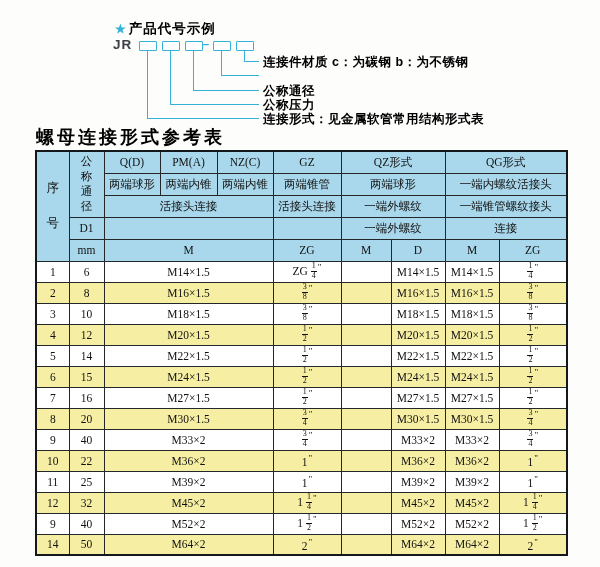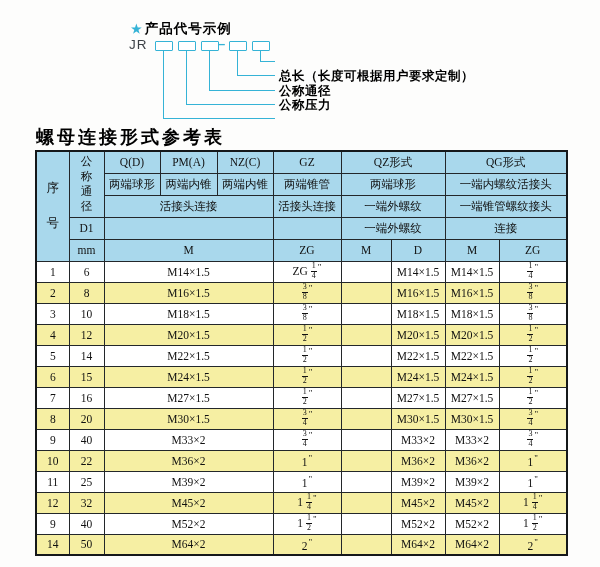--- a/index.html
+++ b/index.html
@@ -1,24 +1,24 @@
 <!DOCTYPE html>
 <html style="--accent: #35b3d6; --hblue: #a9d8ec; --yellow: #f6efa3;"><head>
 <meta charset="utf-8">
 <style>
   html,body{margin:0;padding:0}
   body{
     width:600px;height:567px;position:relative;background:#fdfdfc;
     font-family:"Liberation Sans",sans-serif;color:#000;overflow:hidden;
   }
   
-  .diagram{position:absolute;left:16px;top:0;width:496px;height:125px}
+  .diagram{position:absolute;left:0;top:0;width:496px;height:125px}
   .diagram-title{position:absolute;left:115px;top:20px;font-size:13.5px;font-weight:bold;letter-spacing:1px}
   .star{color:var(--accent,#35b3d6);margin-right:2px;font-size:12px}
-  .jr{position:absolute;left:113px;top:37px;font-size:13.5px;font-weight:normal;color:#3c4146;letter-spacing:1px}
+  .jr{position:absolute;left:113px;top:37px;font-size:13.5px;font-weight:bold;color:#3c4146;letter-spacing:1px}
   .code-box{position:absolute;top:41px;width:16px;height:8px;border:1.6px solid var(--accent,#35b3d6);background:#fff;border-radius:1px}
   .dash-sep{position:absolute;top:36px;left:202px;color:var(--accent,#35b3d6);font-weight:bold;font-size:13px}
   .conn{position:absolute;border-left:1.6px solid var(--accent,#35b3d6);border-bottom:1.6px solid var(--accent,#35b3d6)}
   .dg-label{position:absolute;left:263px;font-size:12.5px;font-weight:bold;white-space:nowrap;letter-spacing:0.5px}
   
   .tbl-title{position:absolute;left:36px;top:125px;font-size:18px;font-weight:bold;
     font-family:Liberation Mono, monospace;letter-spacing:3px}
   
   table{position:absolute;left:35px;top:150px;width:531px;border-collapse:collapse;table-layout:fixed;
     border:2px solid #15181a;font-family:"Liberation Serif",serif}
@@ -51,23 +51,24 @@
   <span class="dash-sep">–</span>
   <span class="code-box" style="left:213px"></span>
   <span class="code-box" style="left:236px"></span>
 
   <div class="conn" style="left:147px;top:50px;width:111px;height:68px"></div>
   <div class="conn" style="left:170px;top:50px;width:88px;height:54px"></div>
   <div class="conn" style="left:193px;top:50px;width:65px;height:40px"></div>
   <div class="conn" style="left:221px;top:50px;width:37px;height:25px"></div>
   <div class="conn" style="left:244px;top:50px;width:14px;height:11px"></div>
 
-  <div class="dg-label" style="top:68px">总长（长度可根据用户要求定制）</div>
+  <div class="dg-label" style="top:54px">连接件材质  c：为碳钢  b：为不锈钢</div>
   <div class="dg-label" style="top:83px">公称通径</div>
   <div class="dg-label" style="top:97px">公称压力</div>
+  <div class="dg-label" style="top:111px">连接形式：见金属软管常用结构形式表</div>
 </div>
 
 <div class="tbl-title">螺母连接形式参考表</div>
 
 <table>
   <colgroup>
     <col style="width:33px">
       <col style="width:35px">
       <col style="width:56px">
       <col style="width:57px">

